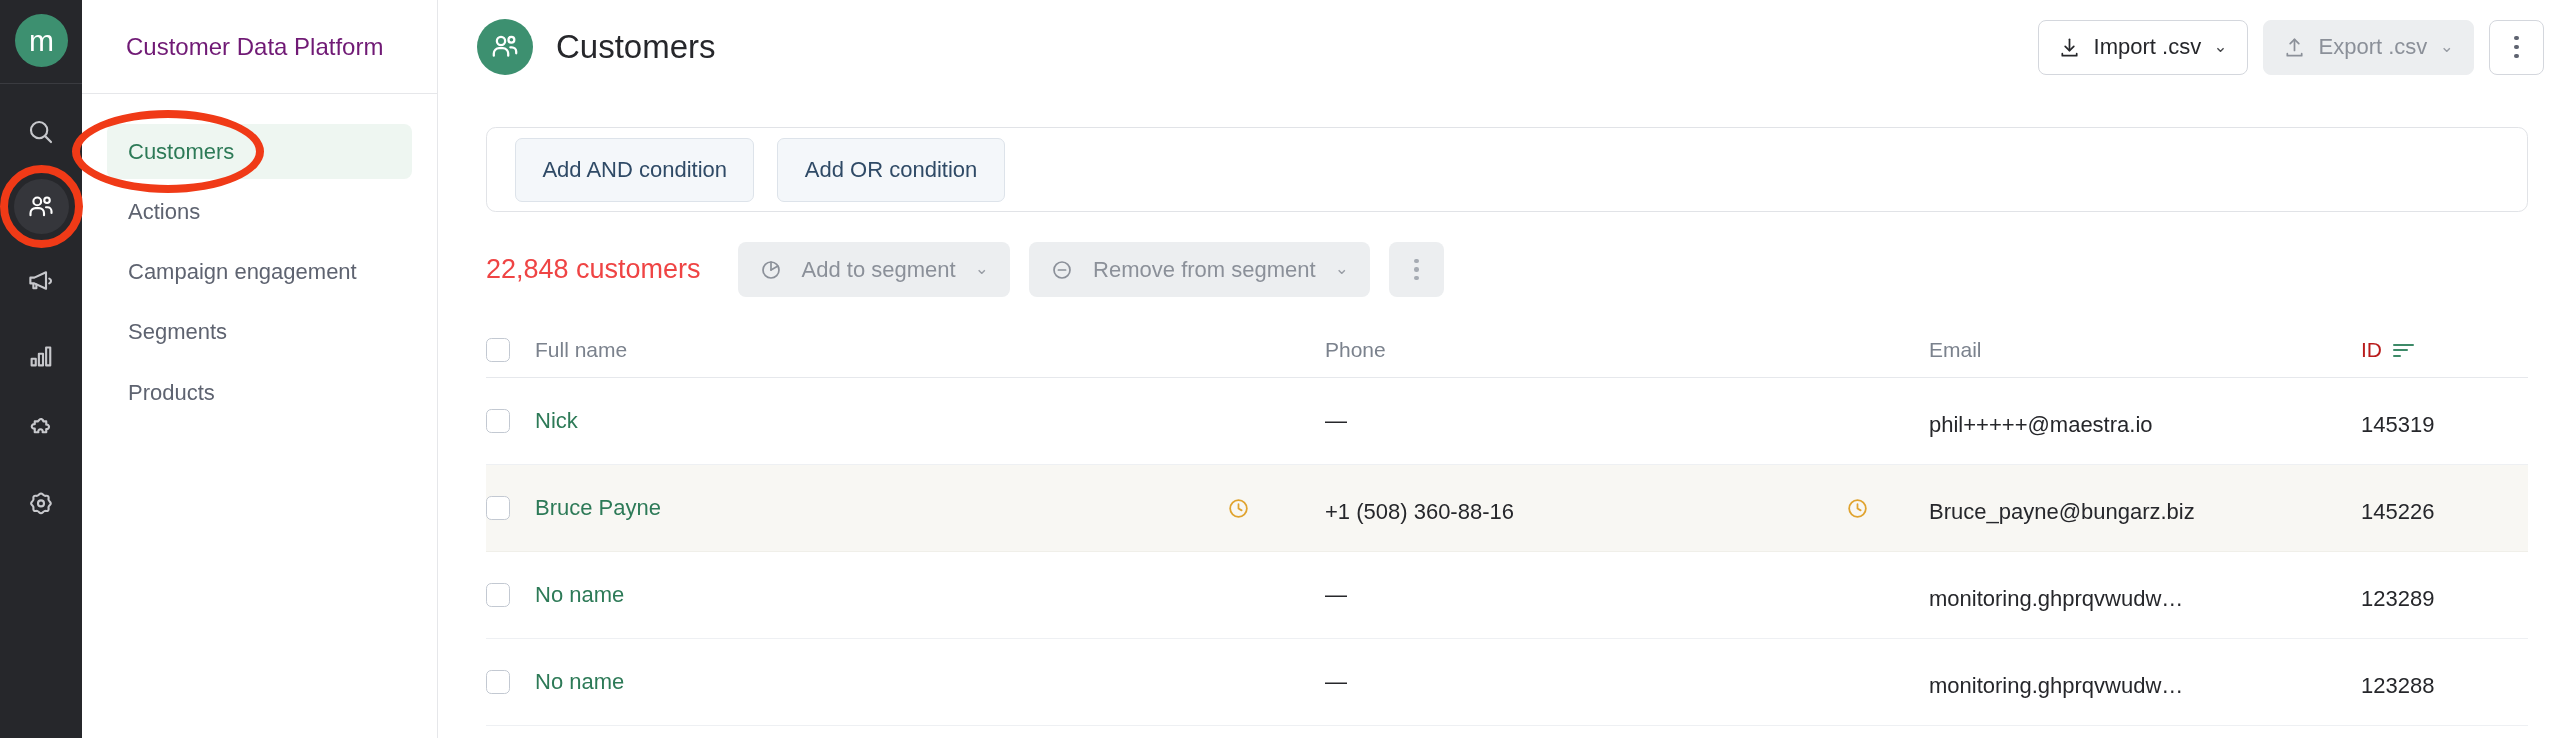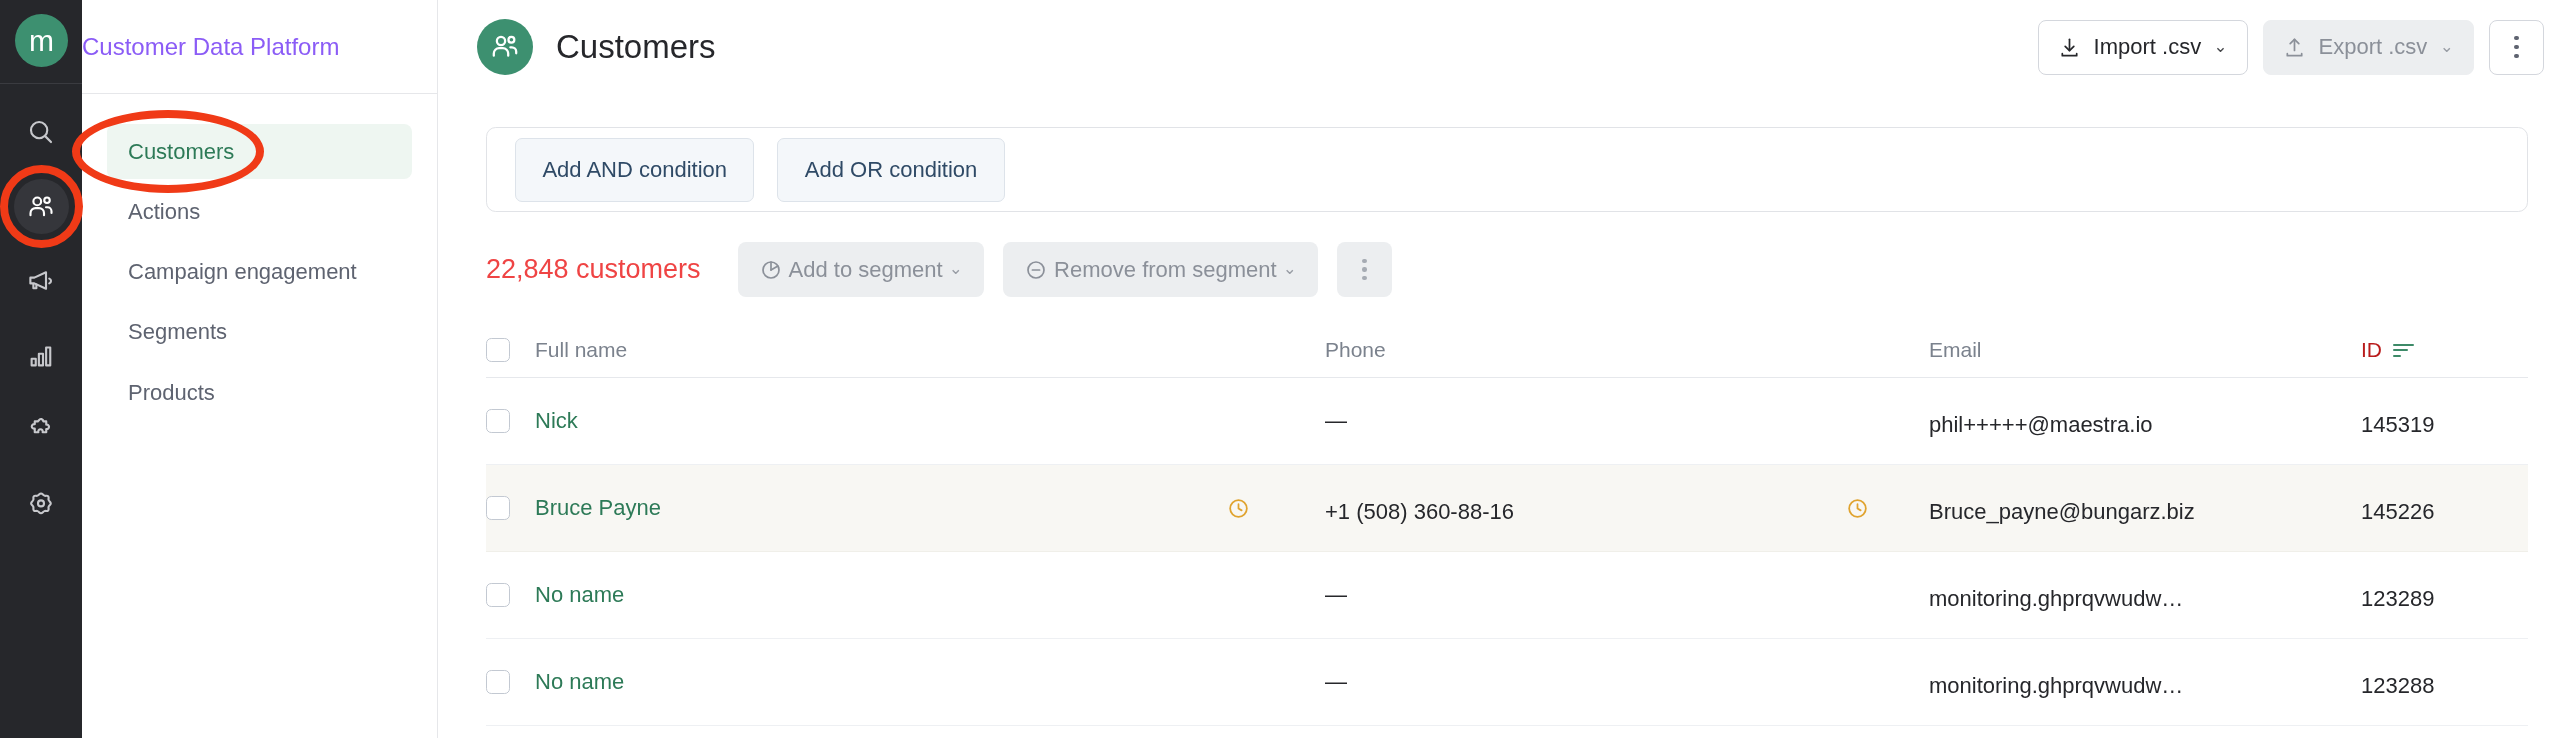--- a/index.html
+++ b/index.html
@@ -48,22 +48,23 @@
 
   
   .nav {
     width: 356px; flex: 0 0 356px; height: 738px;
     background: #ffffff; border-right: 0.9px solid #e6e7ea;
     display: flex; flex-direction: column;
   }
   .nav-header {
     height: 94px; flex: 0 0 94px;
     display: flex; align-items: center;
+    padding-left: 44px;
     border-bottom: 0.9px solid #e6e7ea;
-    font-size: 24px; color: #8b5cf6;
+    font-size: 24px; color: #701a75;
   }
   .nav-list { padding: 30px 25px 0 25px; display: flex; flex-direction: column; }
   .nav-item {
     height: 55px; display: flex; align-items: center;
     padding-left: 21px; border-radius: 8px;
     font-size: 22px; color: #5e6370;
     margin-bottom: 5.3px;
   }
   .nav-item.active { background: #eef6f1; color: #2d7a57; }
 
@@ -116,21 +117,21 @@
     display: flex; align-items: center; font-size: 22px;
   }
 
   
   .seg-bar {
     display: flex; align-items: center; gap: 19.4px;
     padding: 30px 48px 0 48px;
   }
   .seg-count { font-size: 27px; color: #ef4444; margin-right: 17.6px; }
   .seg-btn {
-    display: flex; align-items: center; gap: 6px;
+    display: flex; align-items: center; gap: 19px;
     height: 55px; padding: 0 21px; border-radius: 8px;
     background: #eceef0; color: #8b9099; font-size: 22px; white-space: nowrap;
   }
   .seg-btn svg { width: 24px; height: 24px; flex: 0 0 24px; }
   .seg-btn svg path, .seg-btn svg circle, .seg-btn svg line { stroke: currentColor; stroke-width: 1.7; fill: none; stroke-linecap: round; stroke-linejoin: round; }
   .seg-kebab {
     width: 55px; height: 55px; border-radius: 8px; background: #eceef0;
     display: flex; flex-direction: column; align-items: center; justify-content: center; gap: 4.4px;
   }
   .seg-kebab i { width: 4.4px; height: 4.4px; border-radius: 50%; background: #a6abb3; display: block; }

